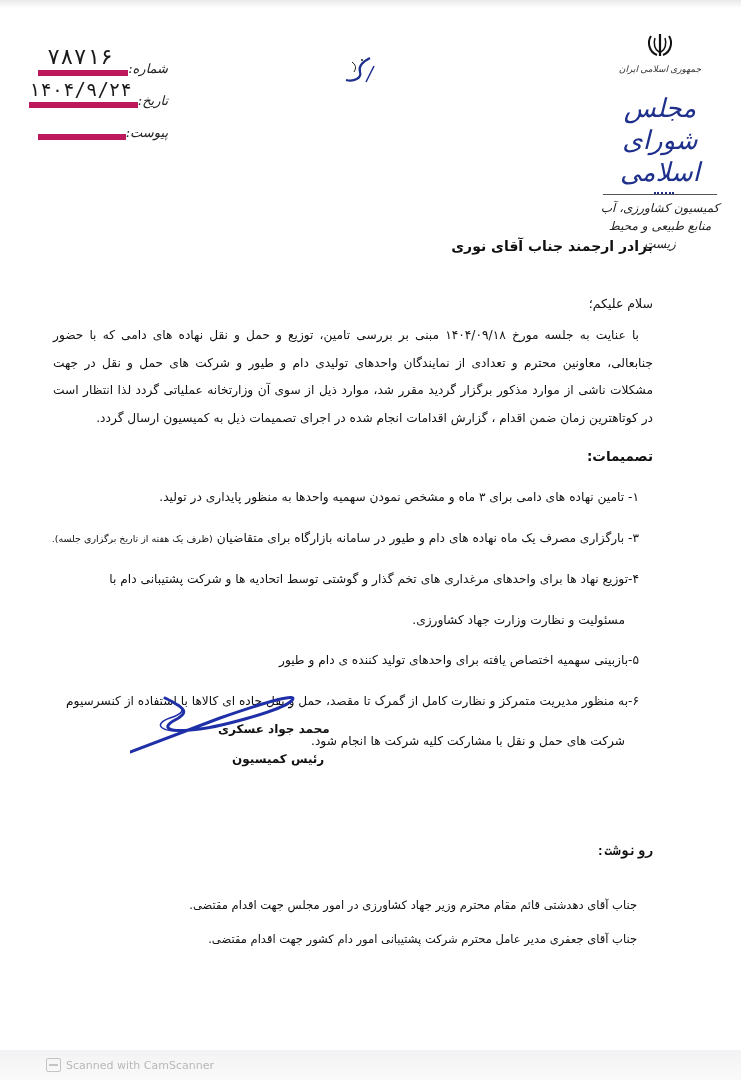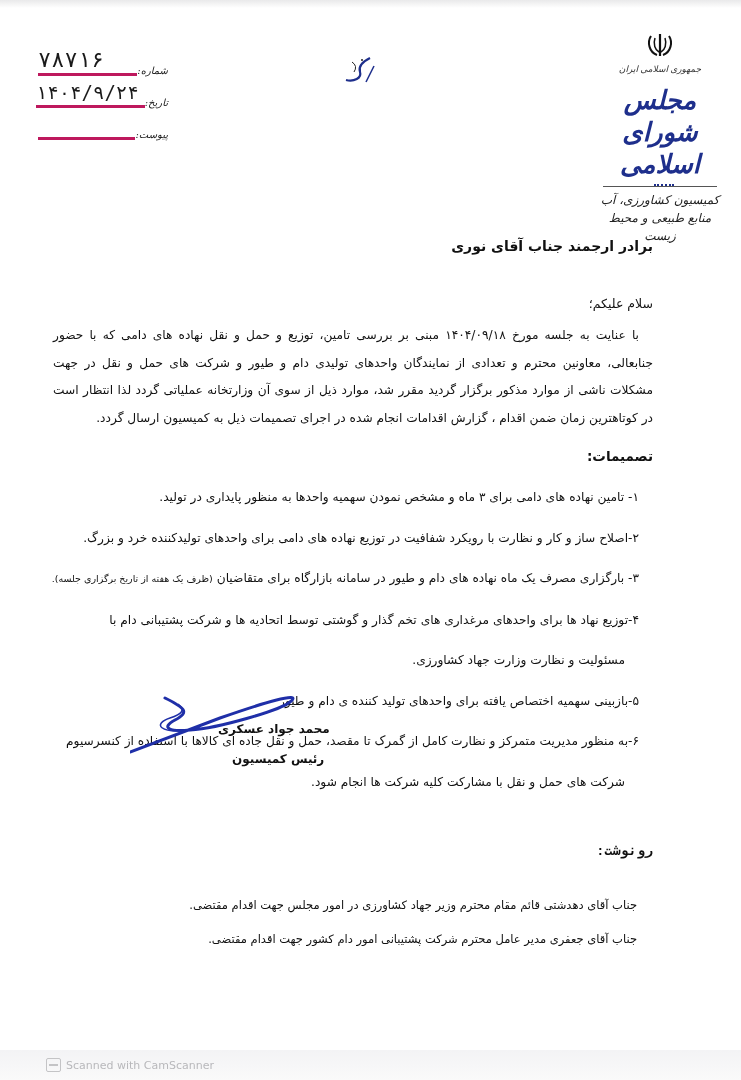--- a/index.html
+++ b/index.html
@@ -6,31 +6,31 @@
     body {
       width: 741px; height: 1080px; background: #ffffff; position: relative; overflow: hidden;
       font-family: "DejaVu Sans", sans-serif; color: #111;
     }
     .page { position: absolute; left: 0; top: 0; width: 741px; height: 1080px; background: #fff; }
     .topshade { position:absolute; left:0; top:0; width:741px; height:8px; background: linear-gradient(#e9e9ea, #fff); }
 
     
     .meta { position: absolute; left: 38px; top: 44px; width: 130px; direction: rtl; }
     .meta-row { position: relative; height: 32px; display: flex; align-items: flex-end; }
-    .meta-label { font-size: 10px; font-style: italic; color: #222; font-family: "DejaVu Serif", serif; white-space: nowrap; }
-    .meta-value { flex: 1; border-bottom: 3px solid #be185d; font-size: 19px; color: #1a1a1a; text-align: left; padding-right: 6px; font-family: "DejaVu Sans Mono", monospace; height: 26px; line-height: 26px; direction: ltr; }
+    .meta-label { font-size: 13px; font-style: italic; color: #222; font-family: "DejaVu Serif", serif; white-space: nowrap; }
+    .meta-value { flex: 1; border-bottom: 6px solid #be185d; font-size: 19px; color: #1a1a1a; text-align: center; padding-right: 6px; font-family: "DejaVu Sans Mono", monospace; height: 26px; line-height: 26px; direction: ltr; }
     .meta-row.r1 .meta-value { font-size: 22px; letter-spacing: 1px; }
 
     .bism { position:absolute; left: 340px; top: 52px; width: 40px; height: 40px; }
 
     
     .logo { position: absolute; left: 595px; top: 30px; width: 130px; height: 170px; text-align: center; }
     .emblem { width: 30px; height: 30px; margin: 0 auto; }
     .logo-line1 { font-size: 9px; color: #333; font-style: italic; font-family: Liberation Serif, serif; direction: rtl; }
-    .logo-main { font-size: 26px; color: #1e2f8c; font-weight: bold; font-family: "DejaVu Serif", serif; font-style: italic; direction: rtl; line-height: 32px; margin-top: 10px; }
+    .logo-main { font-size: 26px; color: #1e2f8c; font-weight: normal; font-family: "DejaVu Serif", serif; font-style: italic; direction: rtl; line-height: 32px; margin-top: 18px; }
     .logo-rule { border-top: 1px solid #555; margin: 6px 8px 4px 8px; position: relative; }
     .logo-rule::after { content: ""; position:absolute; left: 45%; top:-3px; width: 20px; height: 5px; border-top: 2px dotted #1e2f8c; }
     .logo-sub { font-size: 12px; color: #222; font-family: "DejaVu Serif", serif; font-style: italic; direction: rtl; line-height: 18px; }
 
     
     .rtl { direction: rtl; text-align: right; }
     .recipient { position: absolute; right: 88px; top: 232px; font-weight: bold; font-size: 14px; line-height: 28px; }
     .greeting { position: absolute; right: 88px; top: 296px; font-size: 12.5px; }
     .para { position: absolute; right: 88px; top: 322px; width: 600px; font-size: 12.2px; line-height: 27.5px; text-align: justify; text-align-last: right; }
     .para .indent { display:inline-block; width: 14px; }
@@ -100,21 +100,20 @@
     <div>برادر ارجمند جناب آقای نوری</div>
   </div>
 
   <div class="greeting rtl">سلام علیکم؛</div>
 
   <div class="para rtl"><span class="indent"></span><span>با عنایت به جلسه مورخ ۱۴۰۴/۰۹/۱۸ مبنی بر بررسی تامین، توزیع و حمل و نقل نهاده های دامی که با حضور جنابعالی، معاونین محترم و تعدادی از نمایندگان واحدهای تولیدی دام و طیور و شرکت های حمل و نقل در جهت مشکلات ناشی از موارد مذکور برگزار گردید مقرر شد، موارد ذیل از سوی آن وزارتخانه عملیاتی گردد لذا انتظار است در کوتاهترین زمان ضمن اقدام ، گزارش اقدامات انجام شده در اجرای تصمیمات ذیل به کمیسیون ارسال گردد.</span></div>
 
   <div class="decisions-title rtl">تصمیمات:</div>
   <ul class="decisions rtl">
     <li><span>۱- تامین نهاده های دامی برای ۳ ماه و مشخص نمودن سهمیه واحدها به منظور پایداری در تولید.</span></li>
-    <li><span>۲-اصلاح ساز و کار و نظارت با رویکرد شفافیت در توزیع نهاده های دامی برای واحدهای تولیدکننده خرد و بزرگ.</span></li>
     <li><span>۳- بارگزاری مصرف یک ماه نهاده های دام و طیور در سامانه بازارگاه برای متقاضیان</span> <span class="small">(ظرف یک هفته از تاریخ برگزاری جلسه).</span></li>
     <li><span>۴-توزیع نهاد ها برای واحدهای مرغداری های تخم گذار و گوشتی توسط اتحادیه ها و شرکت پشتیبانی دام با</span></li>
     <li class="cont"><span>مسئولیت و نظارت وزارت جهاد کشاورزی.</span></li>
     <li><span>۵-بازبینی سهمیه اختصاص یافته برای واحدهای تولید کننده ی دام و طیور</span></li>
     <li><span>۶-به منظور مدیریت متمرکز و نظارت کامل از گمرک تا مقصد، حمل و نقل جاده ای کالاها با استفاده از کنسرسیوم</span></li>
     <li class="cont"><span>شرکت های حمل و نقل با مشارکت کلیه شرکت ها انجام شود.</span></li>
   </ul>
 
   <svg class="signature" viewBox="0 0 300 70">
     <path d="M0 62 L 90 28 C 130 14, 175 0, 160 12 C 150 20, 90 38, 60 40 C 40 42, 30 38, 45 30 C 60 22, 55 18, 35 8" fill="none" stroke="#1f2fa8" stroke-width="3" stroke-linecap="round"></path>

